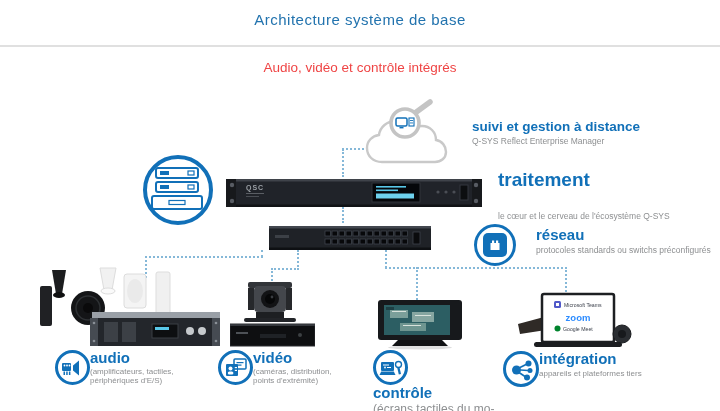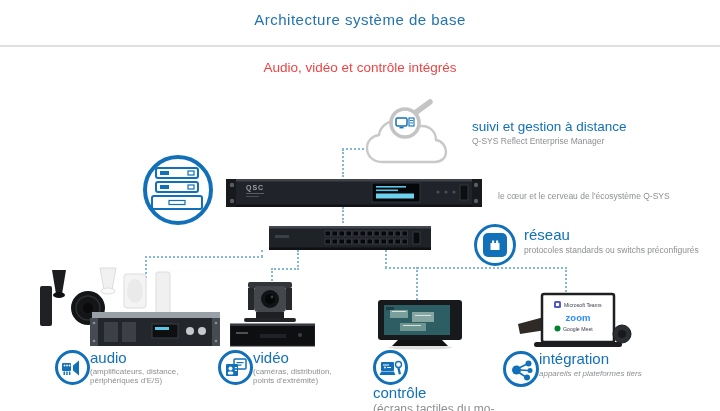--- a/index.html
+++ b/index.html
@@ -6,21 +6,21 @@
   #stage{
     position:relative;width:720px;height:411px;background:#ffffff;overflow:hidden;
     font-family:"Liberation Sans", sans-serif;
   }
   .abs{position:absolute;}
   
   .title{left:0;top:11px;width:720px;text-align:center;font-size:15px;letter-spacing:.5px;color:#2273ae;}
   .divider{left:0;top:45px;width:720px;height:2px;background:#e0e0e0;}
   .subtitle{left:0;top:60px;width:720px;text-align:center;font-size:13.5px;color:#ef4444;}
   
-  .lbl{color:#1170b8;font-weight:normal;line-height:1.05;}
+  .lbl{color:#1170b8;font-weight:bold;line-height:1.05;}
   .sub{color:#8d8f91;line-height:1.18;}
   .remote-lbl{font-size:13.5px;}
   .proc-lbl{font-size:19px;}
   .net-lbl{font-size:15px;}
   .cat-lbl{font-size:15px;}
   .sub-sm{font-size:8.5px;}
   
   .dv{border-left:2px dotted #85b8d8;width:0;}
   .dh{border-top:2px dotted #85b8d8;height:0;}
   
@@ -100,20 +100,21 @@
     <rect x="150" y="10" width="30" height="1.6" fill="#59c8e9"></rect>
     <rect x="150" y="13.5" width="22" height="1.6" fill="#59c8e9"></rect>
     <rect x="150" y="17.5" width="38" height="5" fill="#6ed2ee"></rect>
     <circle cx="212" cy="16" r="1.6" fill="#4a4e55"></circle>
     <circle cx="220" cy="16" r="1.6" fill="#4a4e55"></circle>
     <circle cx="228" cy="16" r="1.6" fill="#4a4e55"></circle>
     <rect x="234" y="9" width="8" height="15" fill="#0c0e10" stroke="#33373e"></rect>
   </svg>
 
   <div class="abs" style="left:498px;top:170px;">
+    <div class="lbl proc-lbl">traitement</div>
     <div class="sub sub-sm" style="margin-top:21px;">le cœur et le cerveau de l'écosystème Q-SYS</div>
   </div>
 
   <svg class="abs" style="left:267px;top:222px;" width="166" height="30" viewBox="0 0 166 30">
     <rect x="2" y="4" width="162" height="24" fill="#1f2227"></rect>
     <rect x="2" y="4" width="162" height="2.5" fill="#43474f"></rect>
     <rect x="2" y="25.5" width="162" height="2.5" fill="#0e1013"></rect>
     <rect x="8" y="13" width="14" height="3" fill="#3c4046"></rect>
     <g>
       <rect x="58" y="9" width="5.5" height="5" fill="#07080a" stroke="#3e434b" stroke-width="0.8"></rect>
@@ -145,21 +146,21 @@
   </svg>
 
   <div class="abs bcircle" style="left:474px;top:224px;width:42px;height:42px;border-width:3.5px;">
     <svg width="30" height="30" viewBox="0 0 30 30">
       <rect x="3" y="3" width="24" height="24" rx="5" fill="#1170b8"></rect>
       <rect x="10.5" y="13" width="9" height="7" fill="#fff"></rect>
       <rect x="12" y="10.5" width="2.2" height="2.5" fill="#fff"></rect>
       <rect x="16" y="10.5" width="2.2" height="2.5" fill="#fff"></rect>
     </svg>
   </div>
-  <div class="abs" style="left:524px;top:227px;">
+  <div class="abs" style="left:536px;top:227px;">
     <div class="lbl net-lbl">réseau</div>
     <div class="sub sub-sm" style="margin-top:2px;">protocoles standards ou switchs préconfigurés</div>
   </div>
 
   <svg class="abs" style="left:40px;top:264px;" width="180" height="84" viewBox="0 0 180 84">
     <rect x="0" y="22" width="12" height="40" rx="2" fill="#202124"></rect>
     <polygon points="12,6 26,6 22,30 16,30" fill="#1c1d1f"></polygon>
     <ellipse cx="19" cy="31" rx="6" ry="3" fill="#0f1011"></ellipse>
     <circle cx="48" cy="44" r="17" fill="#141517"></circle>
     <circle cx="48" cy="44" r="12" fill="none" stroke="#2e3134" stroke-width="1.5"></circle>
@@ -243,21 +244,21 @@
           <circle cx="9.5" cy="10.5" r="0.9" fill="#fff"></circle>
         <rect x="3.5" y="16.5" width="1.5" height="3.5" fill="#1170b8"></rect>
         <rect x="6.2" y="16.5" width="1.5" height="3.5" fill="#1170b8"></rect>
         <rect x="8.9" y="16.5" width="1.5" height="3.5" fill="#1170b8"></rect>
         <polygon points="13,10.5 19,5.5 19,20.5 13,15.5" fill="#1170b8"></polygon>
       </svg>
     </div>
     <div>
       <div class="lbl cat-lbl">audio</div>
       <div class="sub" style="font-size:8px;margin-top:1px;">
-        <div>(amplificateurs, distance,</div>
+        <div>(amplificateurs, tactiles,</div>
         <div>périphériques d'E/S)</div>
       </div>
     </div>
   </div>
 
   <div class="abs cat" style="left:218px;top:350px;width:150px;">
     <div class="bcircle" style="width:35px;height:35px;flex:0 0 35px;">
       <svg width="26" height="26" viewBox="0 0 26 26">
         <rect x="11" y="4" width="12" height="10" rx="1" fill="#fff" stroke="#1170b8" stroke-width="1.5"></rect>
         <rect x="13.5" y="7" width="7" height="1.2" fill="#1170b8"></rect>
@@ -306,17 +307,17 @@
         <line x1="12.5" y1="14" x2="20" y2="14.5" stroke="#1170b8" stroke-width="1.6"></line>
         <line x1="11" y1="16.5" x2="17" y2="20.5" stroke="#1170b8" stroke-width="1.6"></line>
         <circle cx="8.5" cy="14" r="4.5" fill="#1170b8"></circle>
         <circle cx="20.5" cy="7.5" r="3" fill="#1170b8"></circle>
         <circle cx="22" cy="14.5" r="2.5" fill="#1170b8"></circle>
         <circle cx="19" cy="21.5" r="3" fill="#1170b8"></circle>
       </svg>
     </div>
     <div>
       <div class="lbl cat-lbl">intégration</div>
-      <div class="sub" style="font-size:8px;margin-top:2px;font-style:italic;">appareils et plateformes tiers</div>
+      <div class="sub" style="font-size:8px;margin-top:2px;">appareils et plateformes tiers</div>
     </div>
   </div>
 
 </div>
 
 </body></html>

